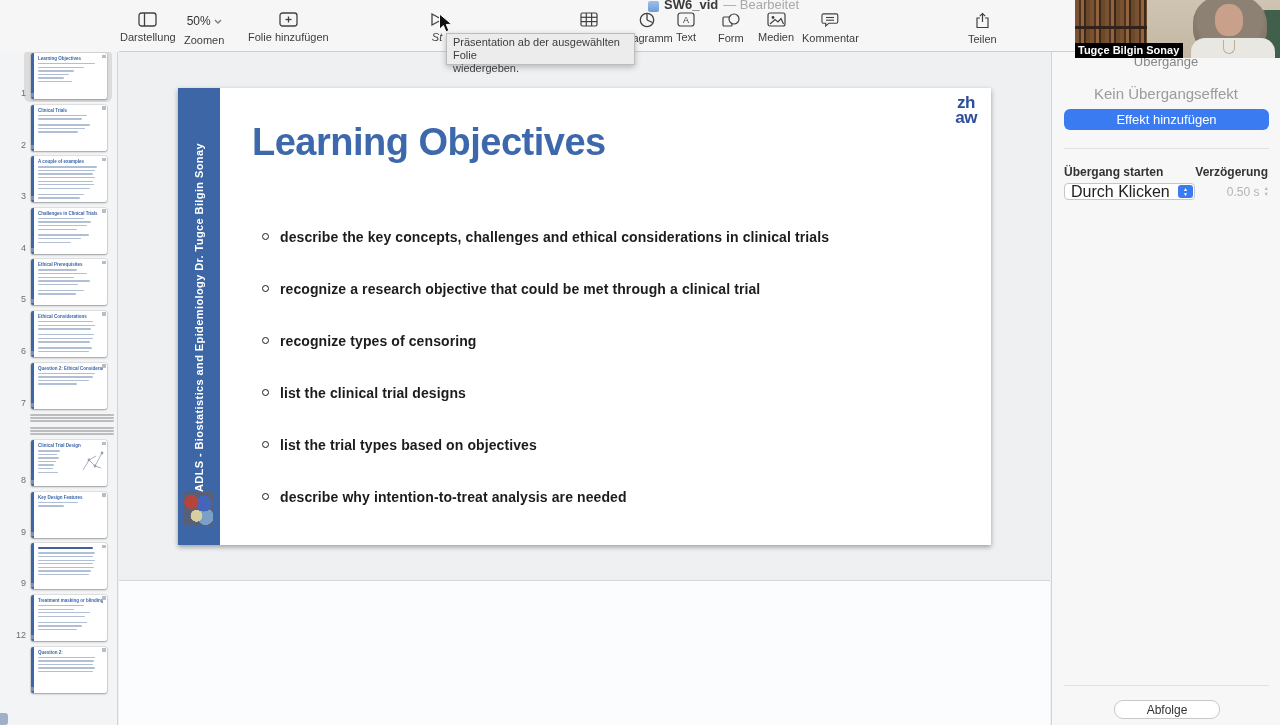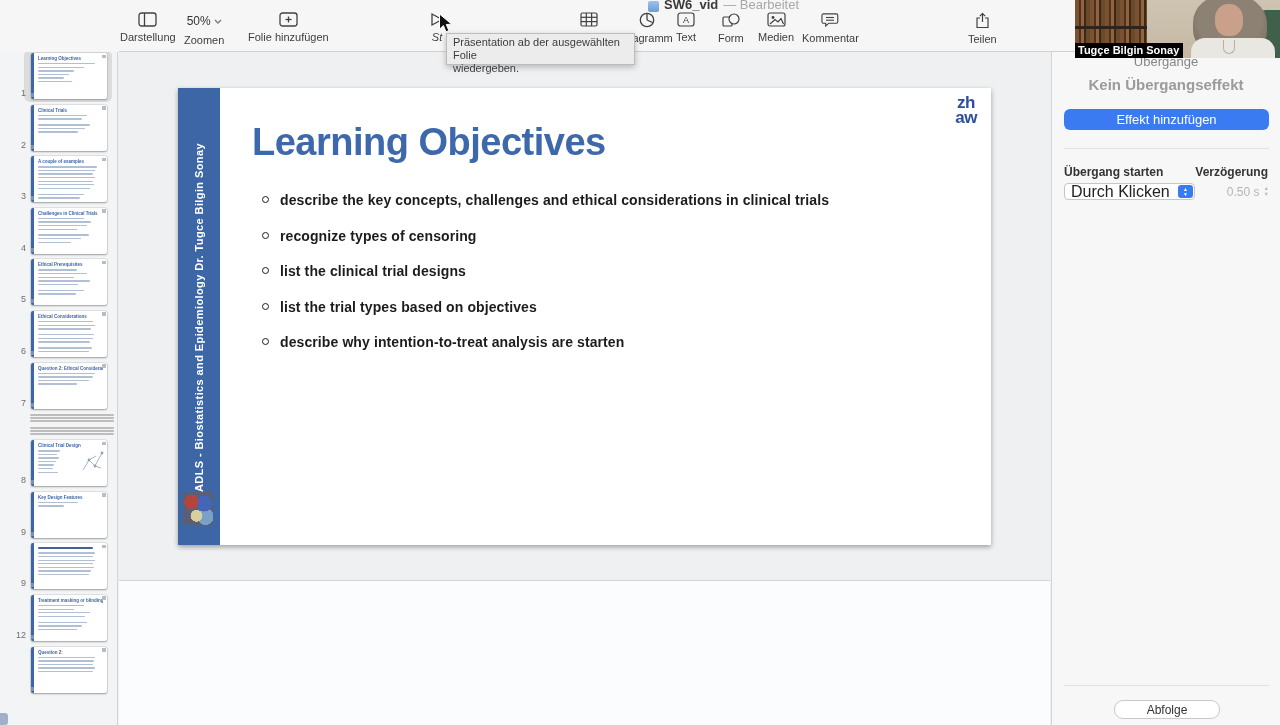--- a/index.html
+++ b/index.html
@@ -52,28 +52,28 @@
   .strip-img { position:absolute; left:5px; bottom:20px; width:30px; height:33px; border-radius:1px;
     background: radial-gradient(circle at 28% 30%, #b5453c 0 22%, transparent 23%),
                 radial-gradient(circle at 70% 35%, #4566b8 0 26%, transparent 27%),
                 radial-gradient(circle at 45% 72%, #d8cfa0 0 20%, transparent 21%),
                 radial-gradient(circle at 75% 75%, #7aa0c8 0 24%, transparent 25%),
                 #5a5f78; }
   .slide-title { position:absolute; left:74px; top:33px; font-size:38px; font-weight:bold; letter-spacing:-.5px; color:#3e68ac; }
   .zhaw-logo { position:absolute; right:14px; top:7px; text-align:right; color:#2d4e9c; font-weight:bold; font-size:17px; line-height:15px; letter-spacing:-.5px; }
   .zhaw-logo .l1 { padding-right:2px; }
   .bullets { position:absolute; left:84px; top:105px; width:700px; }
-  .bullet-row { display:flex; align-items:flex-start; margin-bottom:20.5px; }
+  .bullet-row { display:flex; align-items:flex-start; margin-bottom:20.5px;margin-top:37px; }
   .bullet-marker { flex:0 0 auto; width:7px; height:7px; border:1.6px solid #1c1c1c; border-radius:50%; margin:3px 11px 0 0; }
   .bullet-text { font-size:14px; font-weight:600; color:#1c1c1c; letter-spacing:.1px; line-height:15px; }
 
   
   .panel { position:absolute; left:1051px; top:52px; width:229px; height:673px; background:#f7f7f8; border-left:1px solid #d4d4d5; z-index:3; }
   .panel-header { position:absolute; top:2px; left:0; width:100%; text-align:center; font-size:13px; color:#868687; }
-  .panel-empty { position:absolute; top:24px; left:0; width:100%; text-align:center; font-size:15px; color:#9b9b9c;font-weight:bold; }
+  .panel-empty { position:absolute; top:33px; left:0; width:100%; text-align:center; font-size:15px; color:#9b9b9c; }
   .btn-primary { position:absolute; left:12px; top:57px; width:205px; height:21px; background:#3b7bf2; border:none; border-radius:6px; color:#fff; font-size:13px; font-family:"Liberation Sans",sans-serif; }
   .panel-hr { position:absolute; left:12px; width:205px; height:1px; background:#e2e2e3; }
   .fld-label { position:absolute; font-size:12px; font-weight:bold; color:#333; }
   .dropdown { position:absolute; left:12px; top:131px; width:131px; height:17px; background:#fff; border:1px solid #c6c6c8; border-radius:4px; display:flex; align-items:center; }
   .dropdown .dd-text { flex:1; font-size:16px; color:#222; padding-left:6px; white-space:nowrap; }
   .dd-capsule { width:15px; height:13px; margin-right:1px; background:#3b7bf2; border-radius:3px; display:flex; flex-direction:column; align-items:center; justify-content:center; color:#fff; font-size:5px; line-height:5px; }
   .stepper { position:absolute; left:160px; top:131px; width:57px; height:17px; display:flex; align-items:center; }
   .stepper .st-val { flex:1; text-align:right; font-size:12px; color:#b4b4b6; padding-right:4px; }
   .st-arrows { display:flex; flex-direction:column; color:#b9b9bb; font-size:5.5px; line-height:5.5px; }
   .btn-abfolge { position:absolute; left:62px; top:648px; width:106px; height:19px; background:#fff; border:1px solid #c8c8ca; border-radius:9px; font-size:12px; color:#333; font-family:"Liberation Sans",sans-serif; }
@@ -454,33 +454,37 @@
     <div class="l1">zh</div>
     <div>aw</div>
   </div>
   <div class="bullets">
       <div class="bullet-row">
         <span class="bullet-marker"></span>
         <span class="bullet-text">describe the key concepts, challenges and ethical considerations in clinical trials</span>
       </div>
       <div class="bullet-row">
         <span class="bullet-marker"></span>
+        <span class="bullet-text">recognize a research objective that could be met through a clinical trial</span>
+      </div>
+      <div class="bullet-row">
+        <span class="bullet-marker"></span>
         <span class="bullet-text">recognize types of censoring</span>
       </div>
       <div class="bullet-row">
         <span class="bullet-marker"></span>
         <span class="bullet-text">list the clinical trial designs</span>
       </div>
       <div class="bullet-row">
         <span class="bullet-marker"></span>
         <span class="bullet-text">list the trial types based on objectives</span>
       </div>
       <div class="bullet-row">
         <span class="bullet-marker"></span>
-        <span class="bullet-text">describe why intention-to-treat analysis are starten</span>
+        <span class="bullet-text">describe why intention-to-treat analysis are needed</span>
       </div>
     </div>
 </div>
 
 <div class="panel">
   <div class="panel-header">Übergänge</div>
   <div class="panel-empty">Kein Übergangseffekt</div>
   <button class="btn-primary">Effekt hinzufügen</button>
   <div class="panel-hr" style="top:96px;"></div>
 

